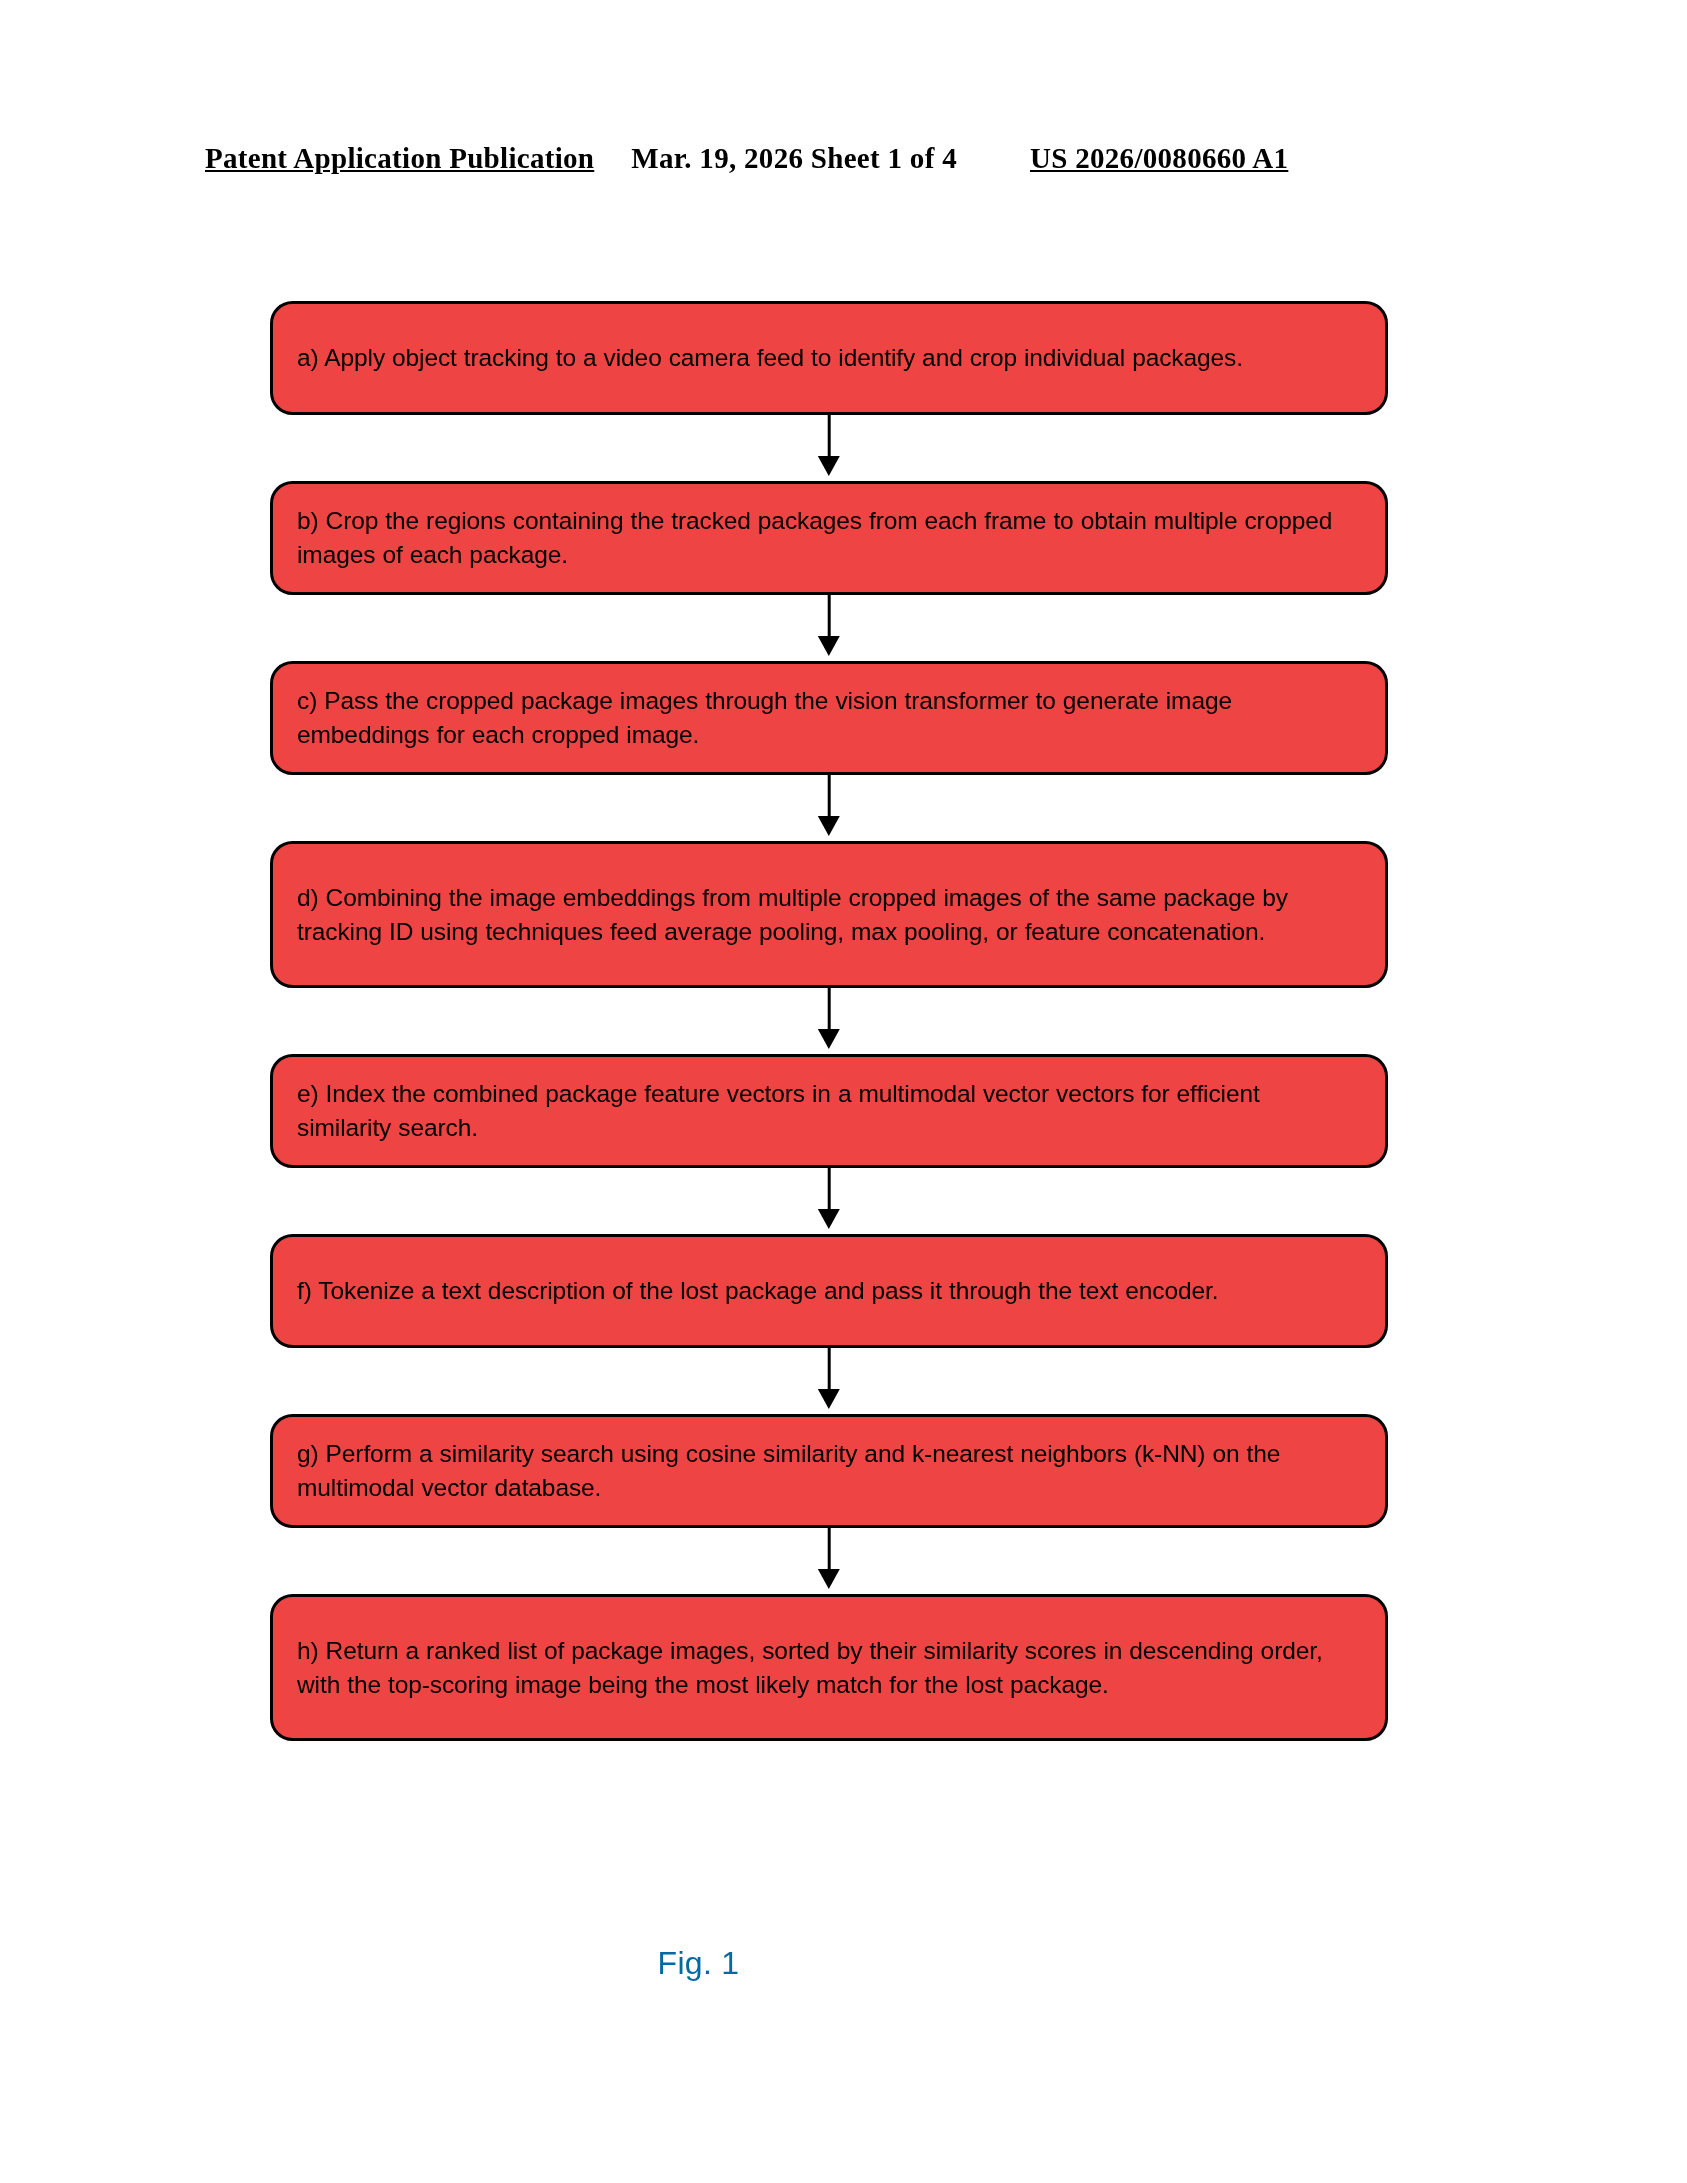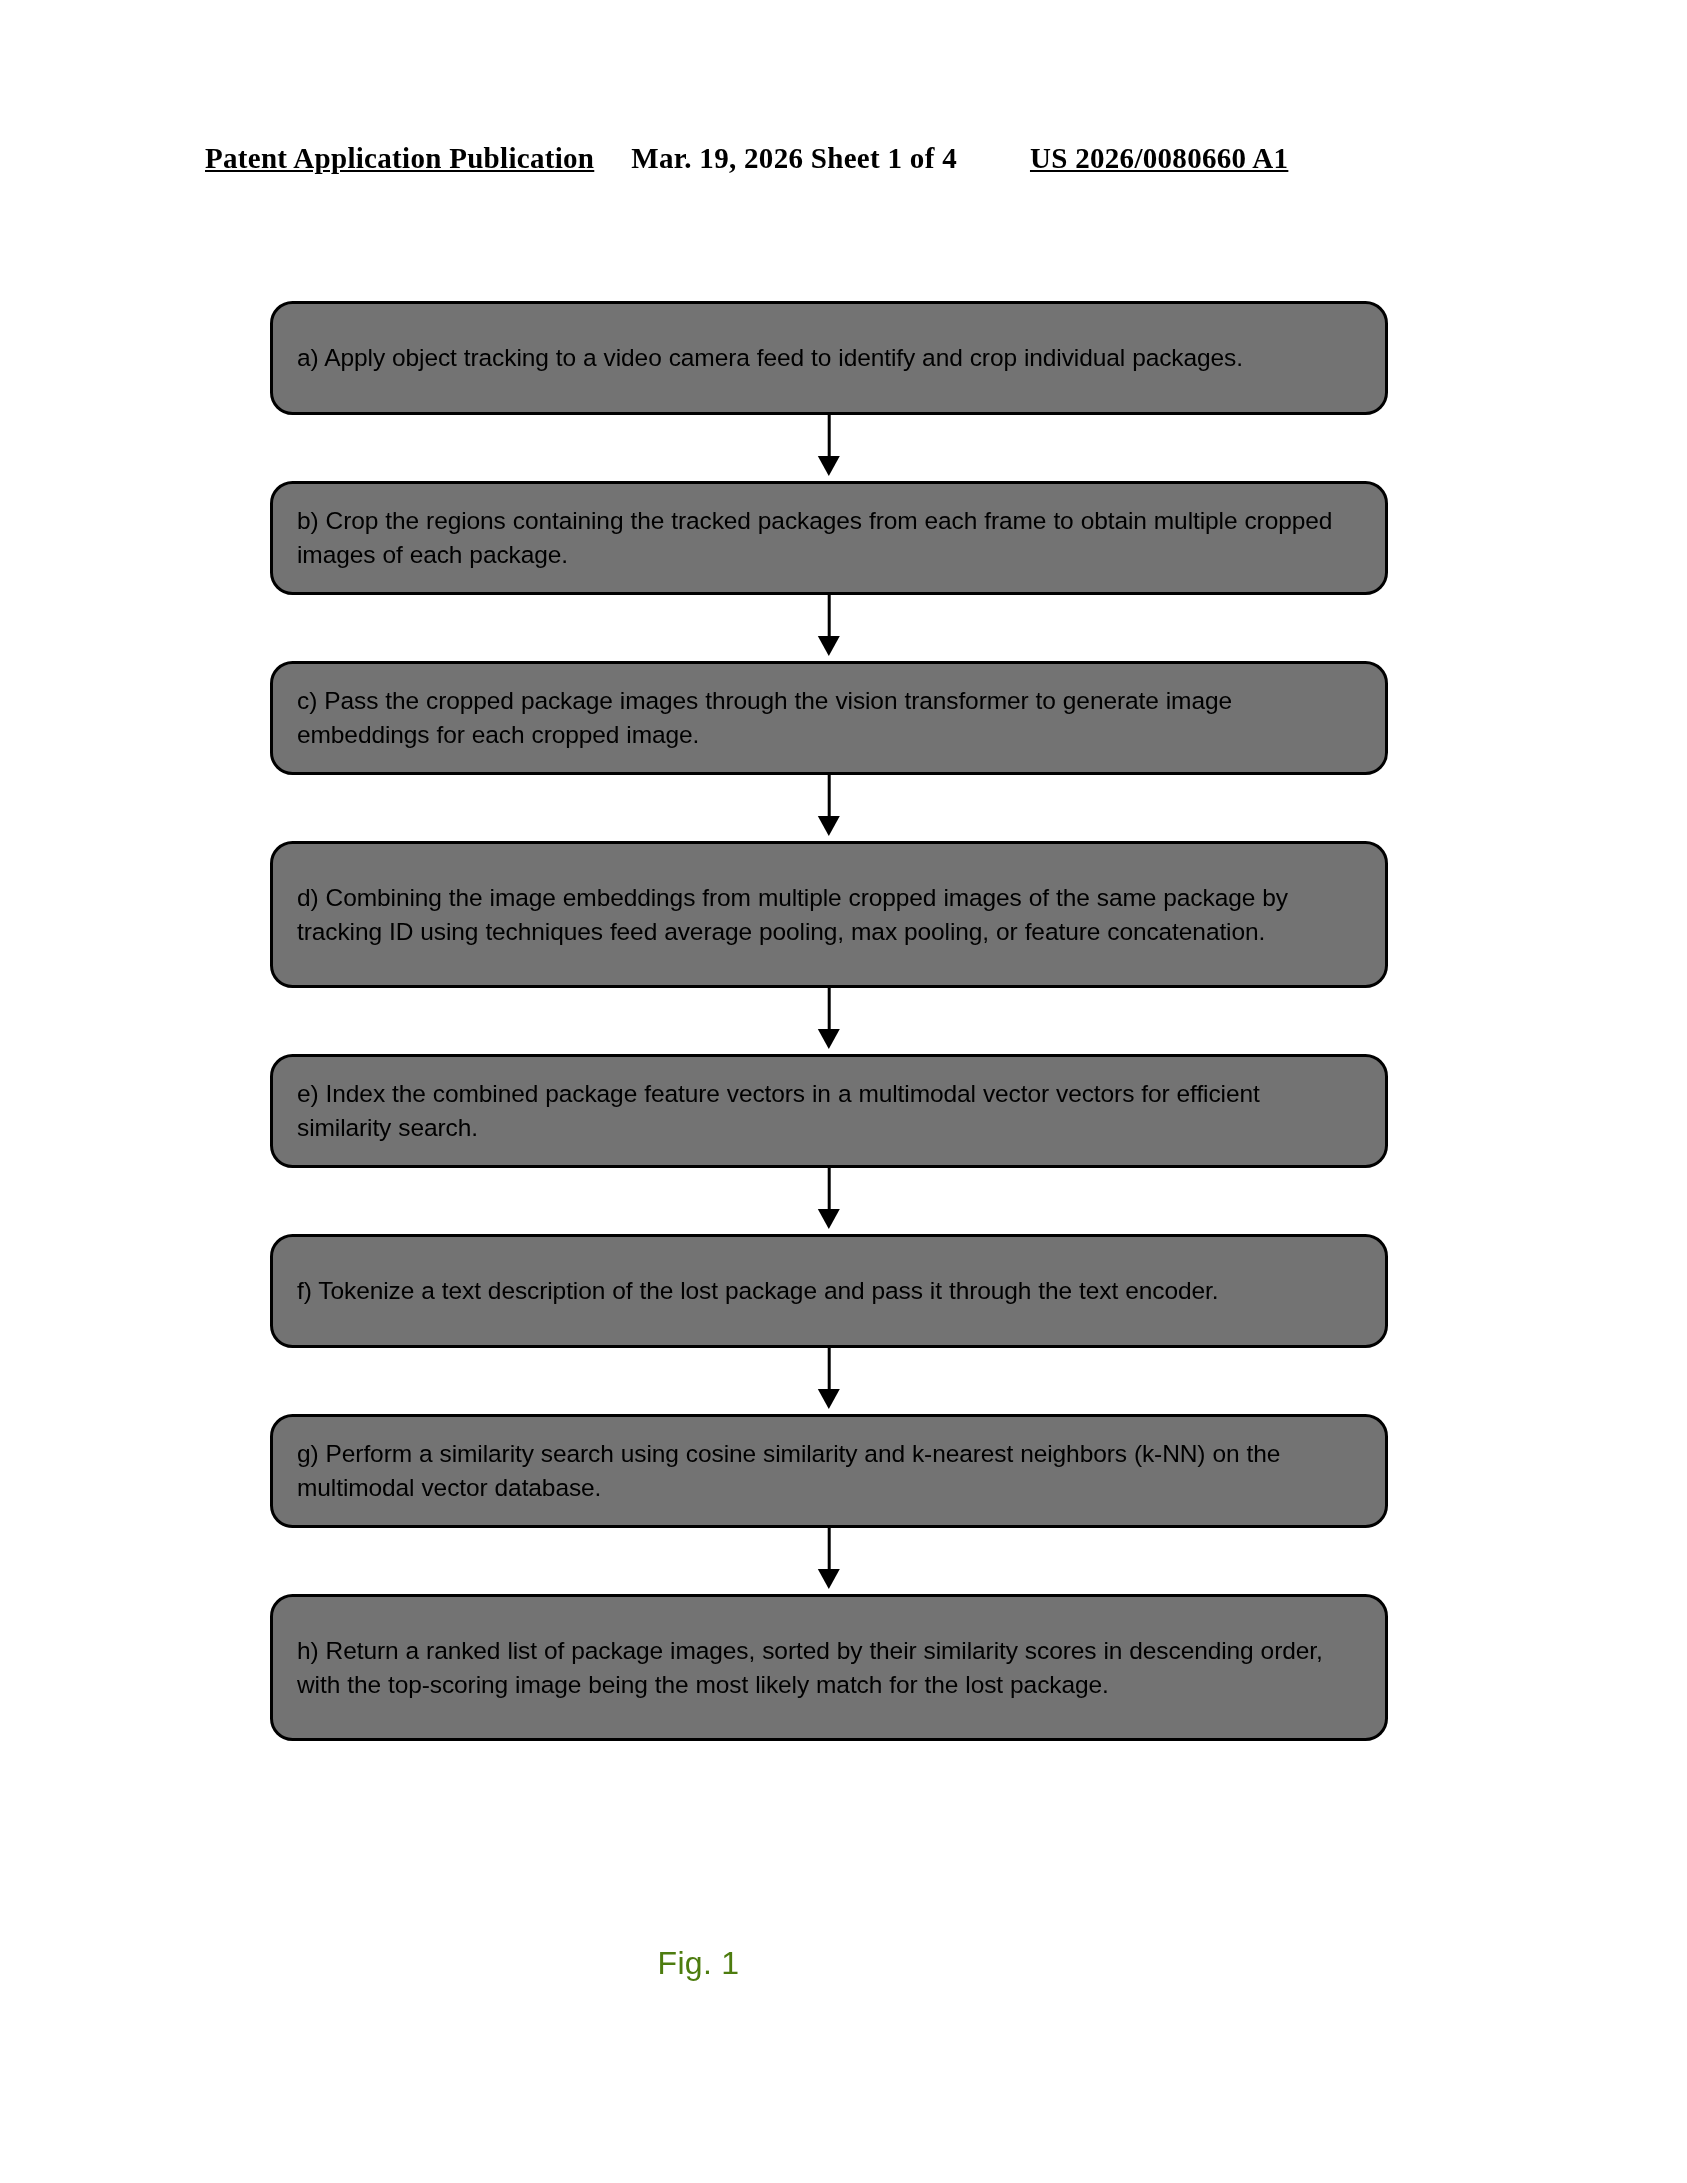--- a/index.html
+++ b/index.html
@@ -45,21 +45,21 @@
     top: 301px;
     width: 1118px;
   }
 
   .flow-step {
     position: relative;
     box-sizing: border-box;
     width: 1118px;
     border: 3.3px solid #000000;
     border-radius: 22.5px;
-    background: #737373;
+    background: #ef4444;
     display: flex;
     align-items: center;
     padding: 6.6px 25px 6.6px 24px;
   }
 
   .flow-step-text {
     font-family: "Liberation Sans", sans-serif;
     font-size: 24.5px;
     line-height: 34px;
     color: #000000;
@@ -100,21 +100,21 @@
 
   
   .fig-caption {
     position: absolute;
     top: 1945px;
     left: 0;
     width: 1397px;
     text-align: center;
     font-family: "Liberation Sans", sans-serif;
     font-size: 32px;
-    color: #4d7c0f;
+    color: #0369a1;
     letter-spacing: 0.3px;
   }
 </style>
 </head>
 <body>
 
 <div class="sheet-header">
   <span class="hdr-pub">Patent Application Publication</span>
   <span class="hdr-gap-1"></span>
   <span class="hdr-date">Mar. 19, 2026  Sheet 1 of 4</span>

